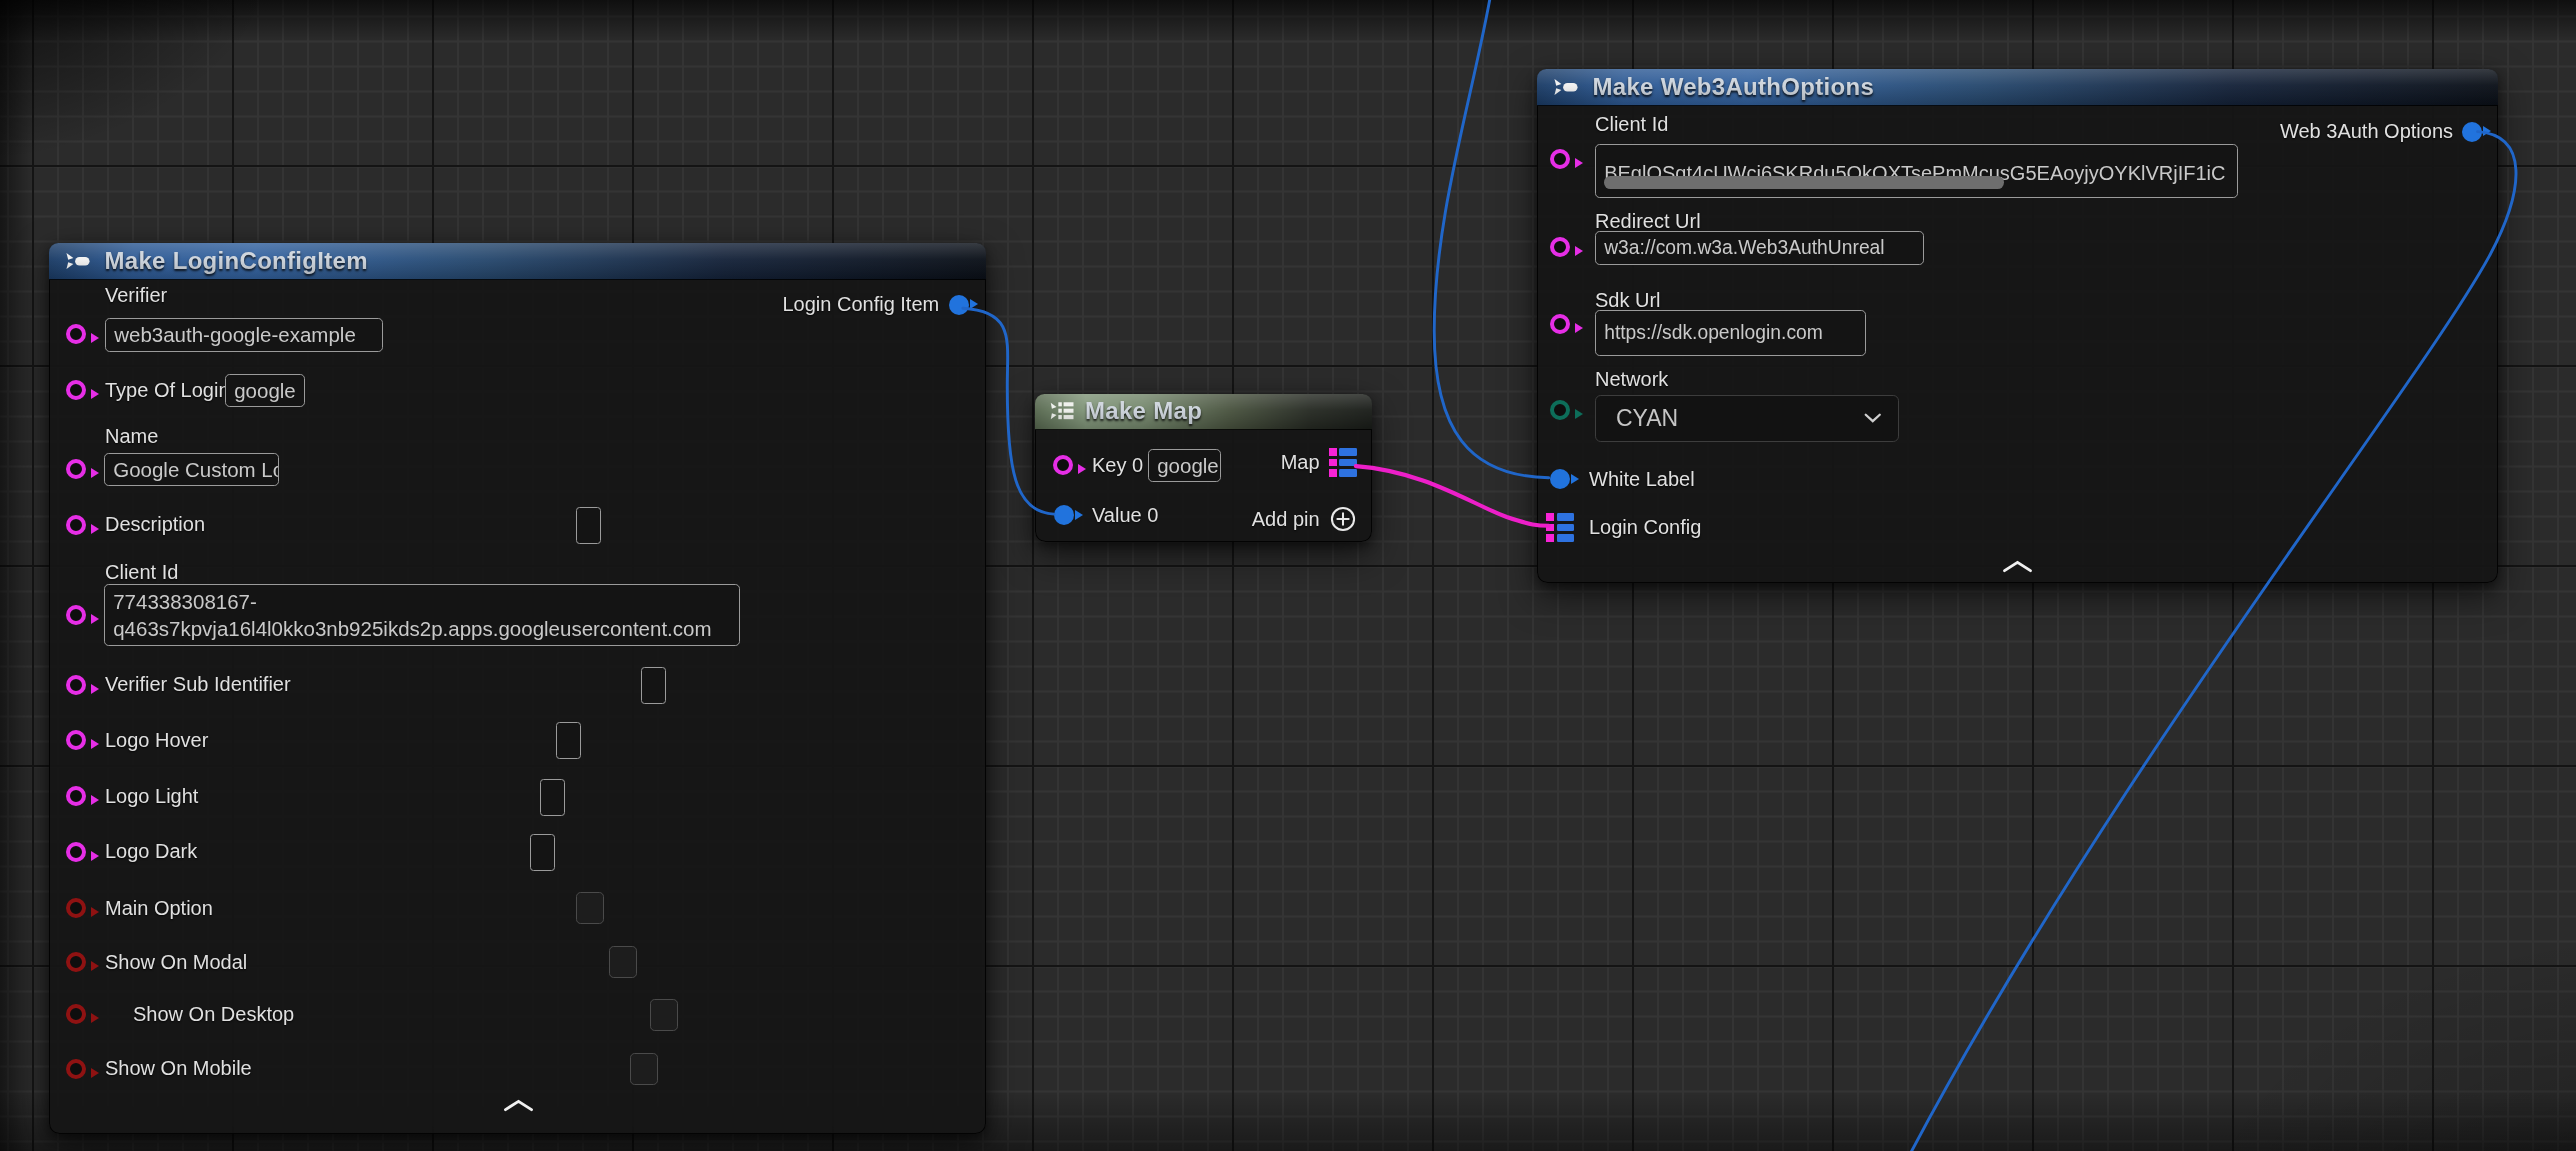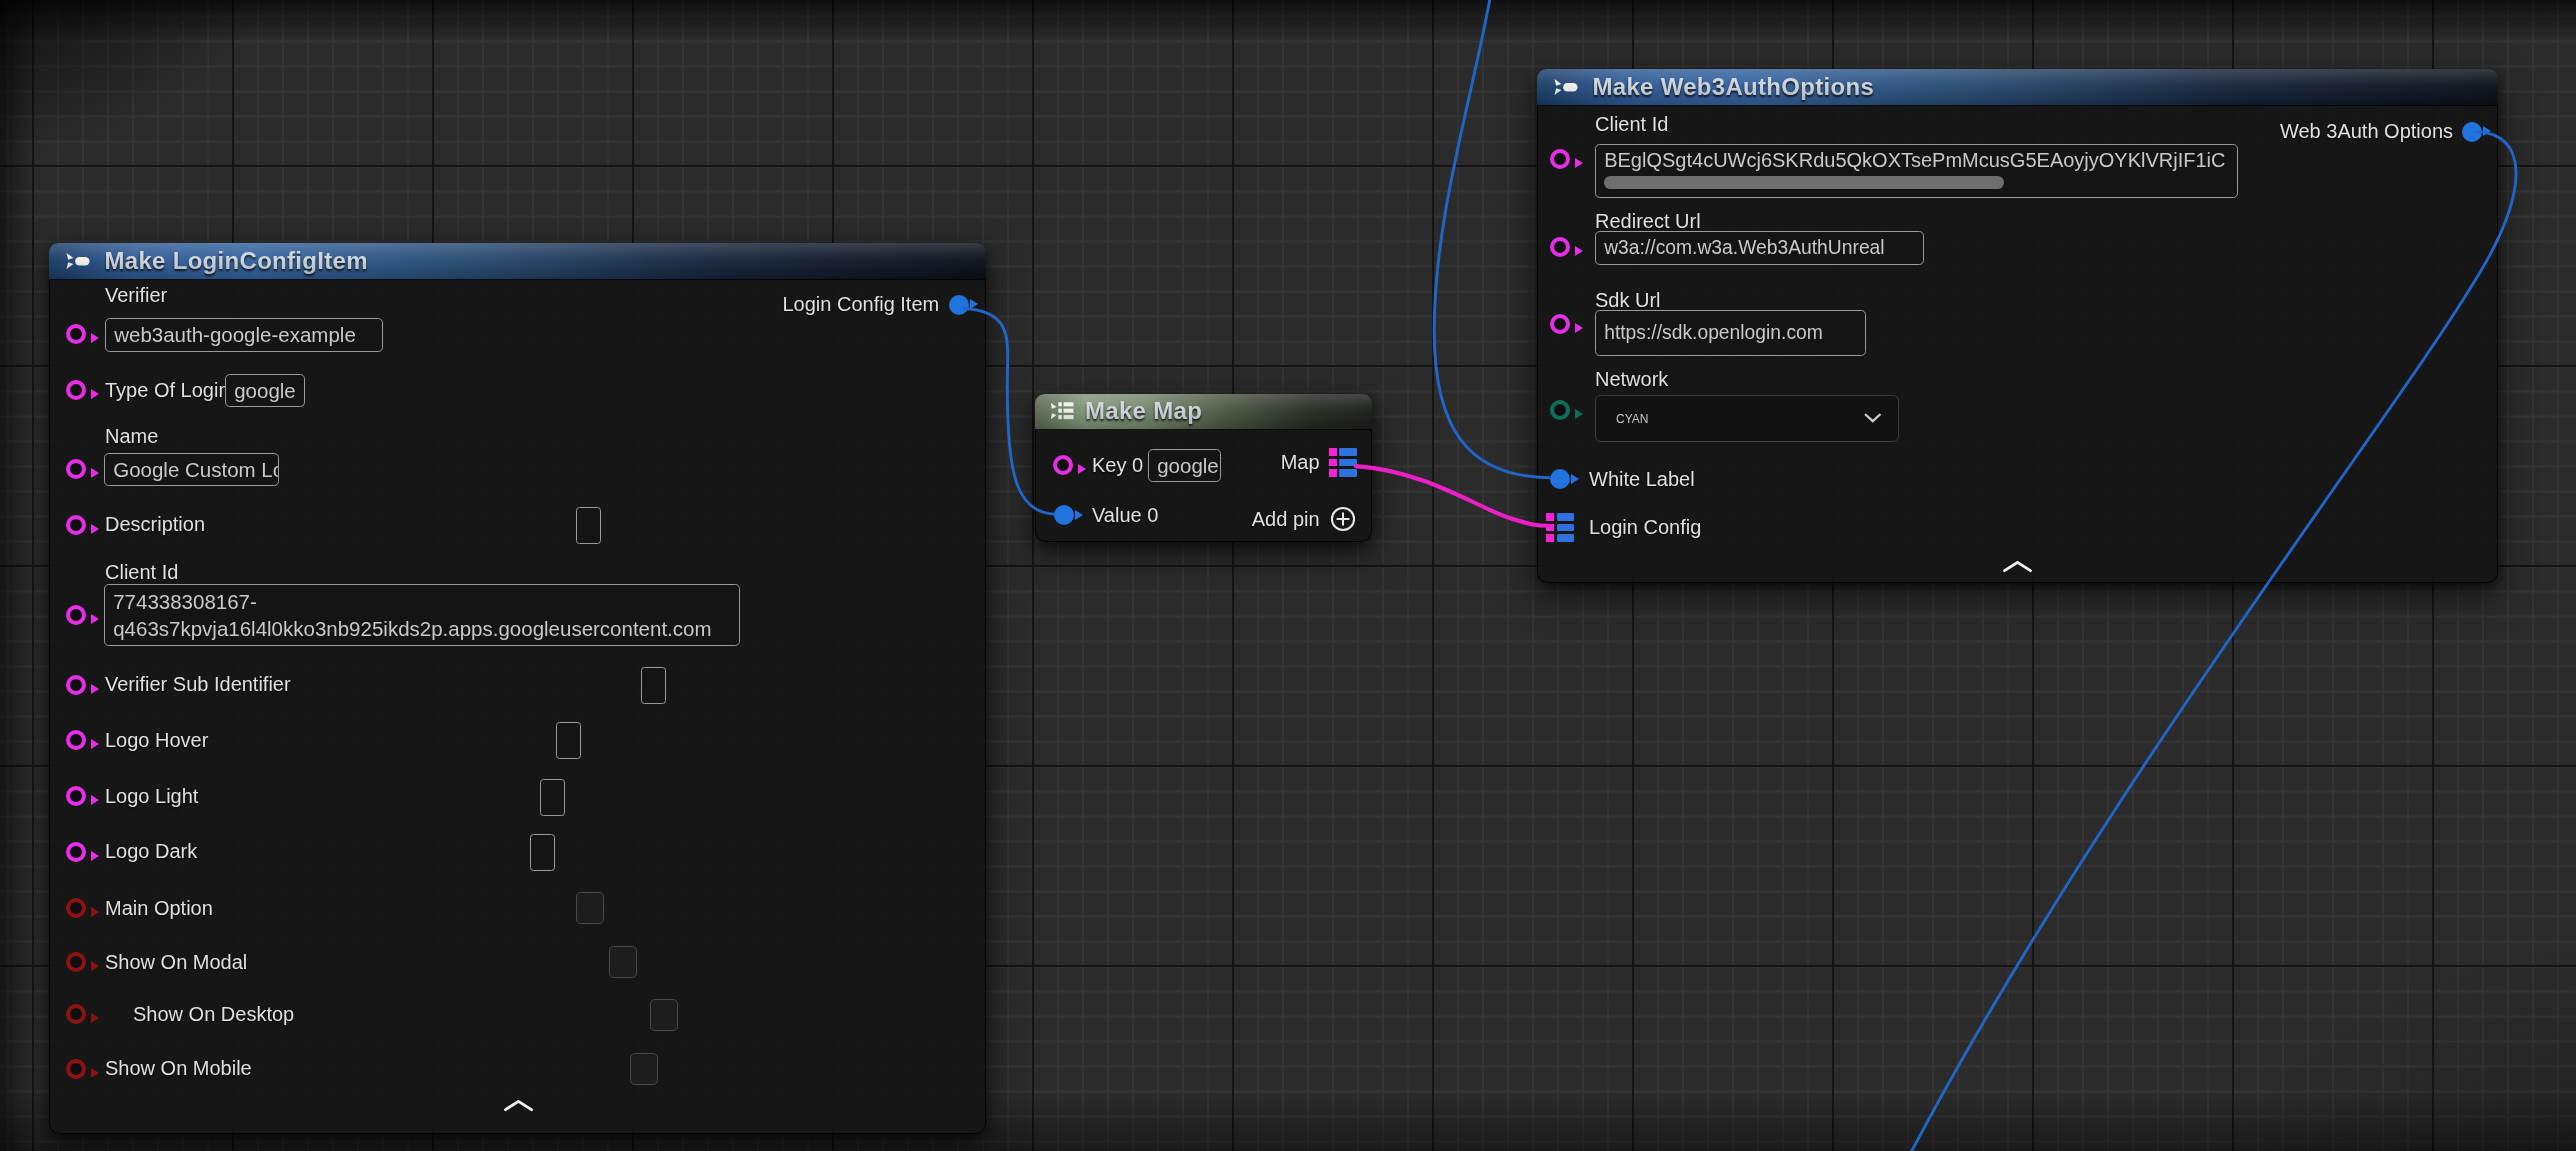--- a/index.html
+++ b/index.html
@@ -51,21 +51,21 @@
   .pin.struct{color:#2173dd;}
   .mappin{position:absolute;width:28px;height:29px;display:flex;flex-direction:column;justify-content:space-between;}
   .mappin .r{display:flex;gap:2.9px;height:7.6px;}
   .mappin .k{width:7.6px;background:#f823d6;}
   .mappin .v{flex:1;background:#2e72e0;border-radius:1.2px;}
   .outrow{position:absolute;display:flex;align-items:center;gap:9.4px;}
   .outrow .lblr{font-size:20px;color:#e0e0e0;text-shadow:0 1.2px 1.8px rgba(0,0,0,0.8);white-space:nowrap;}
   .outrow .pin,.outrow .mappin{position:relative;flex:none;}
   .dd{position:absolute;background:#121212;border:1.8px solid #3d3d3d;border-radius:5.8px;
       display:flex;align-items:center;box-sizing:border-box;}
-  .dd .ddtext{font-size:12px;color:#c5c5c5;padding-left:20px;flex:1;}
+  .dd .ddtext{font-size:23px;color:#c5c5c5;padding-left:20px;flex:1;}
   .dd svg{margin-right:16.4px;}
   .scrollbar{position:absolute;background:#6e6e6e;border-radius:6.4px;height:13px;}
   .chev{position:absolute;}
   .icon{flex:none;display:flex;}
 </style>
 </head>
 <body>
 
 <div id="stage">
   <div class="vignette"></div>
@@ -214,21 +214,21 @@
       <span class="hdr-title">Make Web3AuthOptions</span>
     </div>
 
     <div class="outrow" style="top:50px;right:14.6px;">
       <span class="lblr">Web 3Auth Options</span>
       <span class="pin solid struct"></span>
     </div>
 
     <div class="lbl" style="left:57px;top:42px;">Client Id</div>
     <span class="pin hollow string" style="left:11.7px;top:79px;"></span>
-    <div class="tbox" style="left:57px;top:74px;width:643px;height:54px;align-items:flex-start;padding-top:4px;font-size:20px;">BEglQSgt4cUWcj6SKRdu5QkOXTsePmMcusG5EAoyjyOYKlVRjIF1iC</div>
+    <div class="tbox" style="left:57px;top:74px;width:643px;height:54px;align-items:flex-start;padding-top:17px;font-size:20px;">BEglQSgt4cUWcj6SKRdu5QkOXTsePmMcusG5EAoyjyOYKlVRjIF1iC</div>
     <div class="scrollbar" style="left:66px;top:106px;width:400px;"></div>
 
     <div class="lbl" style="left:57px;top:139px;">Redirect Url</div>
     <span class="pin hollow string" style="left:11.7px;top:167px;"></span>
     <div class="tbox" style="left:57px;top:161px;width:329px;height:34px;font-size:19.3px;">w3a://com.w3a.Web3AuthUnreal</div>
 
     <div class="lbl" style="left:57px;top:218px;">Sdk Url</div>
     <span class="pin hollow string" style="left:11.7px;top:244px;"></span>
     <div class="tbox" style="left:57px;top:240px;width:271px;height:46px;font-size:19.3px;">https://sdk.openlogin.com</div>
 

